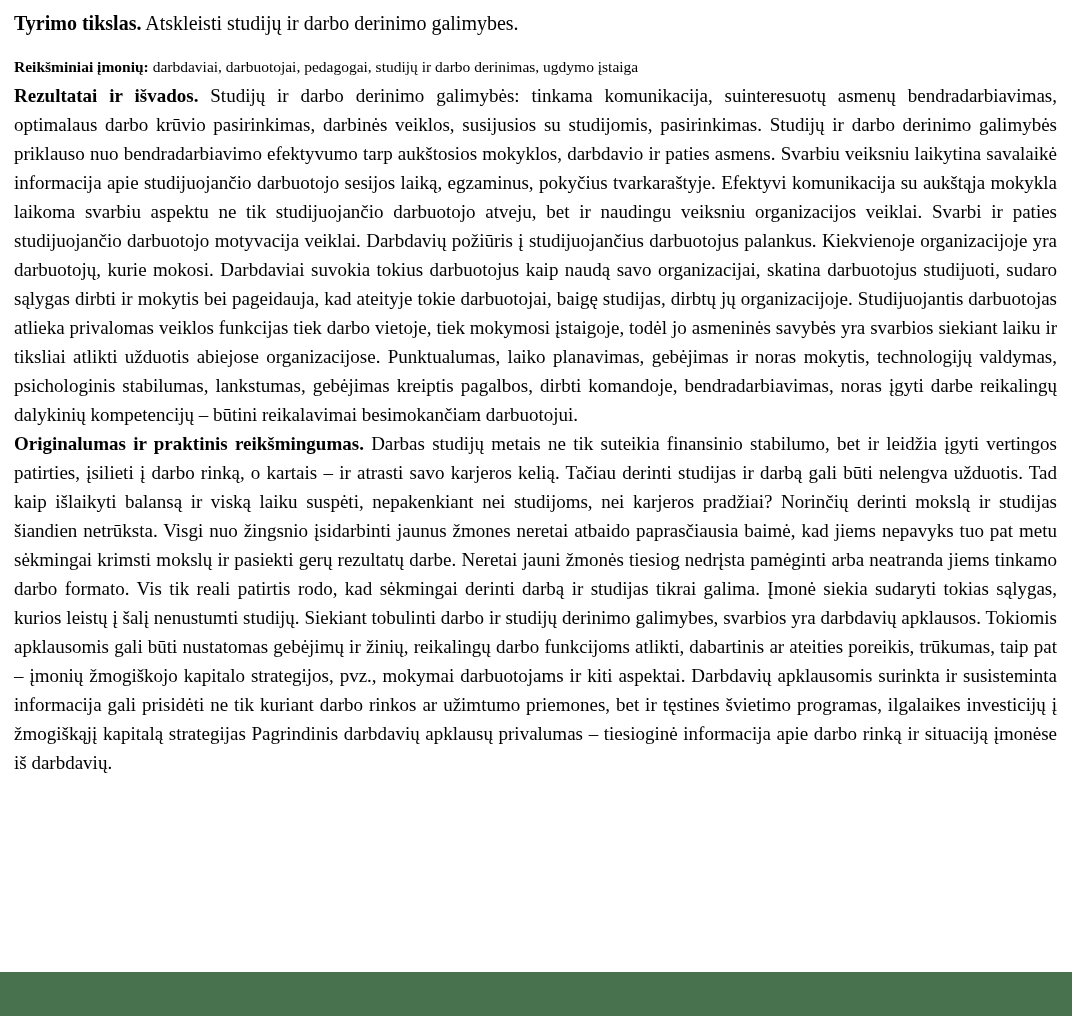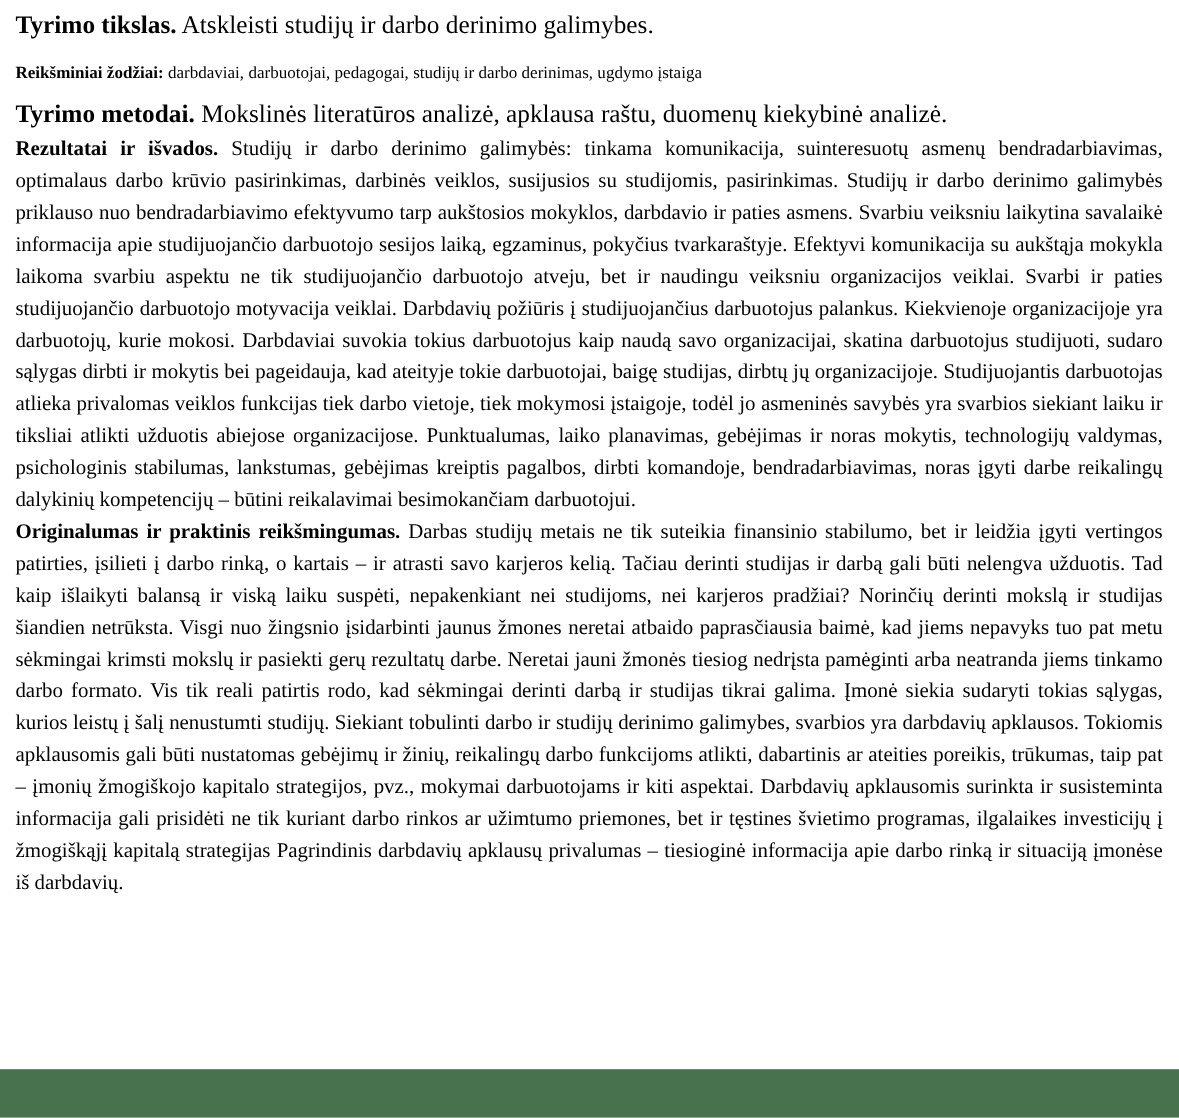--- a/index.html
+++ b/index.html
@@ -13,21 +13,21 @@
     color: #000000;
   }
   .doc {
     position: absolute;
     left: 14px;
     right: 15px;
     top: 10px;
   }
   .par { margin: 0; }
   .lead-line {
-    font-size: 23px;
+    font-size: 20px;
     line-height: 26px;
   }
   .keywords-line {
     font-size: 15.5px;
     line-height: 21px;
     margin-top: 20px;
   }
   .methods-line {
     margin-top: 14px;
   }
@@ -47,23 +47,22 @@
     height: 44px;
   }
 </style>
 </head>
 <body>
 
 <div class="doc">
 
   <p class="par lead-line"><span class="bold">Tyrimo tikslas.</span> <span>Atskleisti studijų ir darbo derinimo galimybes.</span></p>
 
-  <p class="par keywords-line"><span class="bold">Reikšminiai žodžiai:</span> <span>darbdaviai, darbuotojai, pedagogai, studijų ir darbo derinimas, ugdymo įstaiga</span></p>
+  <p class="par keywords-line"><span class="bold">Reikšminiai įmonių:</span> <span>darbdaviai, darbuotojai, pedagogai, studijų ir darbo derinimas, ugdymo įstaiga</span></p>
 
-  <p class="par lead-line methods-line"><span class="bold">Tyrimo metodai.</span> <span>Mokslinės literatūros analizė, apklausa raštu, duomenų kiekybinė analizė.</span></p>
 
   <p class="par body-par results-par"><span class="bold">Rezultatai ir išvados.</span> <span>Studijų ir darbo derinimo galimybės: tinkama komunikacija, suinteresuotų asmenų bendradarbiavimas, optimalaus darbo krūvio pasirinkimas, darbinės veiklos, susijusios su studijomis, pasirinkimas. Studijų ir darbo derinimo galimybės priklauso nuo bendradarbiavimo efektyvumo tarp aukštosios mokyklos, darbdavio ir paties asmens. Svarbiu veiksniu laikytina savalaikė informacija apie studijuojančio darbuotojo sesijos laiką, egzaminus, pokyčius tvarkaraštyje. Efektyvi komunikacija su aukštąja mokykla laikoma svarbiu aspektu ne tik studijuojančio darbuotojo atveju, bet ir naudingu veiksniu organizacijos veiklai. Svarbi ir paties studijuojančio darbuotojo motyvacija veiklai. Darbdavių požiūris į studijuojančius darbuotojus palankus. Kiekvienoje organizacijoje yra darbuotojų, kurie mokosi. Darbdaviai suvokia tokius darbuotojus kaip naudą savo organizacijai, skatina darbuotojus studijuoti, sudaro sąlygas dirbti ir mokytis bei pageidauja, kad ateityje tokie darbuotojai, baigę studijas, dirbtų jų organizacijoje. Studijuojantis darbuotojas atlieka privalomas veiklos funkcijas tiek darbo vietoje, tiek mokymosi įstaigoje, todėl jo asmeninės savybės yra svarbios siekiant laiku ir tiksliai atlikti užduotis abiejose organizacijose. Punktualumas, laiko planavimas, gebėjimas ir noras mokytis, technologijų valdymas, psichologinis stabilumas, lankstumas, gebėjimas kreiptis pagalbos, dirbti komandoje, bendradarbiavimas, noras įgyti darbe reikalingų dalykinių kompetencijų – būtini reikalavimai besimokančiam darbuotojui.</span></p>
 
   <p class="par body-par"><span class="bold">Originalumas ir praktinis reikšmingumas.</span> <span>Darbas studijų metais ne tik suteikia finansinio stabilumo, bet ir leidžia įgyti vertingos patirties, įsilieti į darbo rinką, o kartais – ir atrasti savo karjeros kelią. Tačiau derinti studijas ir darbą gali būti nelengva užduotis. Tad kaip išlaikyti balansą ir viską laiku suspėti, nepakenkiant nei studijoms, nei karjeros pradžiai? Norinčių derinti mokslą ir studijas šiandien netrūksta. Visgi nuo žingsnio įsidarbinti jaunus žmones neretai atbaido paprasčiausia baimė, kad jiems nepavyks tuo pat metu sėkmingai krimsti mokslų ir pasiekti gerų rezultatų darbe. Neretai jauni žmonės tiesiog nedrįsta pamėginti arba neatranda jiems tinkamo darbo formato. Vis tik reali patirtis rodo, kad sėkmingai derinti darbą ir studijas tikrai galima. Įmonė siekia sudaryti tokias sąlygas, kurios leistų į šalį nenustumti studijų. Siekiant tobulinti darbo ir studijų derinimo galimybes, svarbios yra darbdavių apklausos. Tokiomis apklausomis gali būti nustatomas gebėjimų ir žinių, reikalingų darbo funkcijoms atlikti, dabartinis ar ateities poreikis, trūkumas, taip pat – įmonių žmogiškojo kapitalo strategijos, pvz., mokymai darbuotojams ir kiti aspektai. Darbdavių apklausomis surinkta ir susisteminta informacija gali prisidėti ne tik kuriant darbo rinkos ar užimtumo priemones, bet ir tęstines švietimo programas, ilgalaikes investicijų į žmogiškąjį kapitalą strategijas Pagrindinis darbdavių apklausų privalumas – tiesioginė informacija apie darbo rinką ir situaciją įmonėse iš darbdavių.</span></p>
 
 </div>
 
 <div class="footer-bar" style="background-color: rgb(72, 114, 78);"></div>
 
 </body></html>

